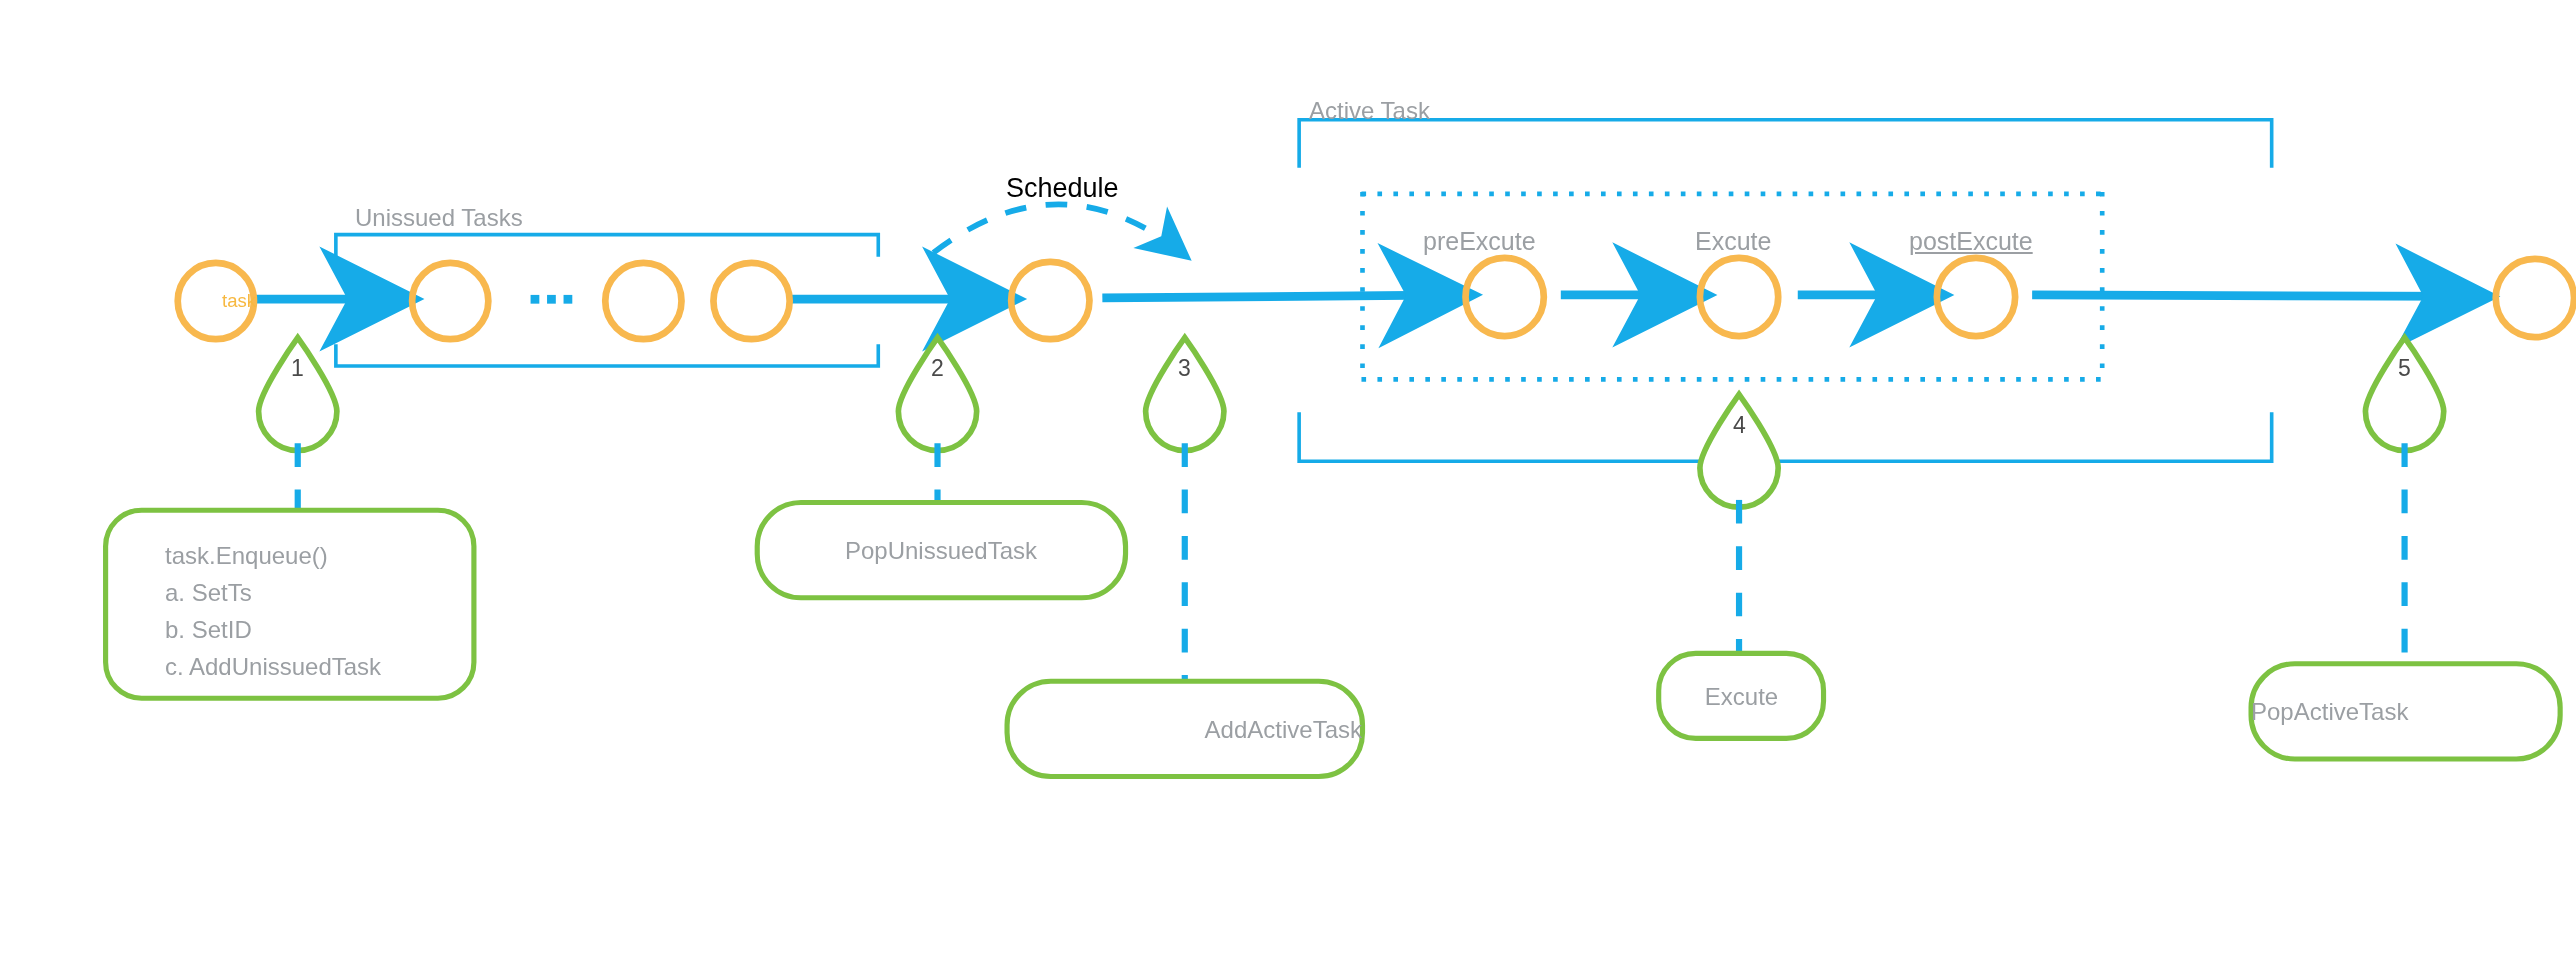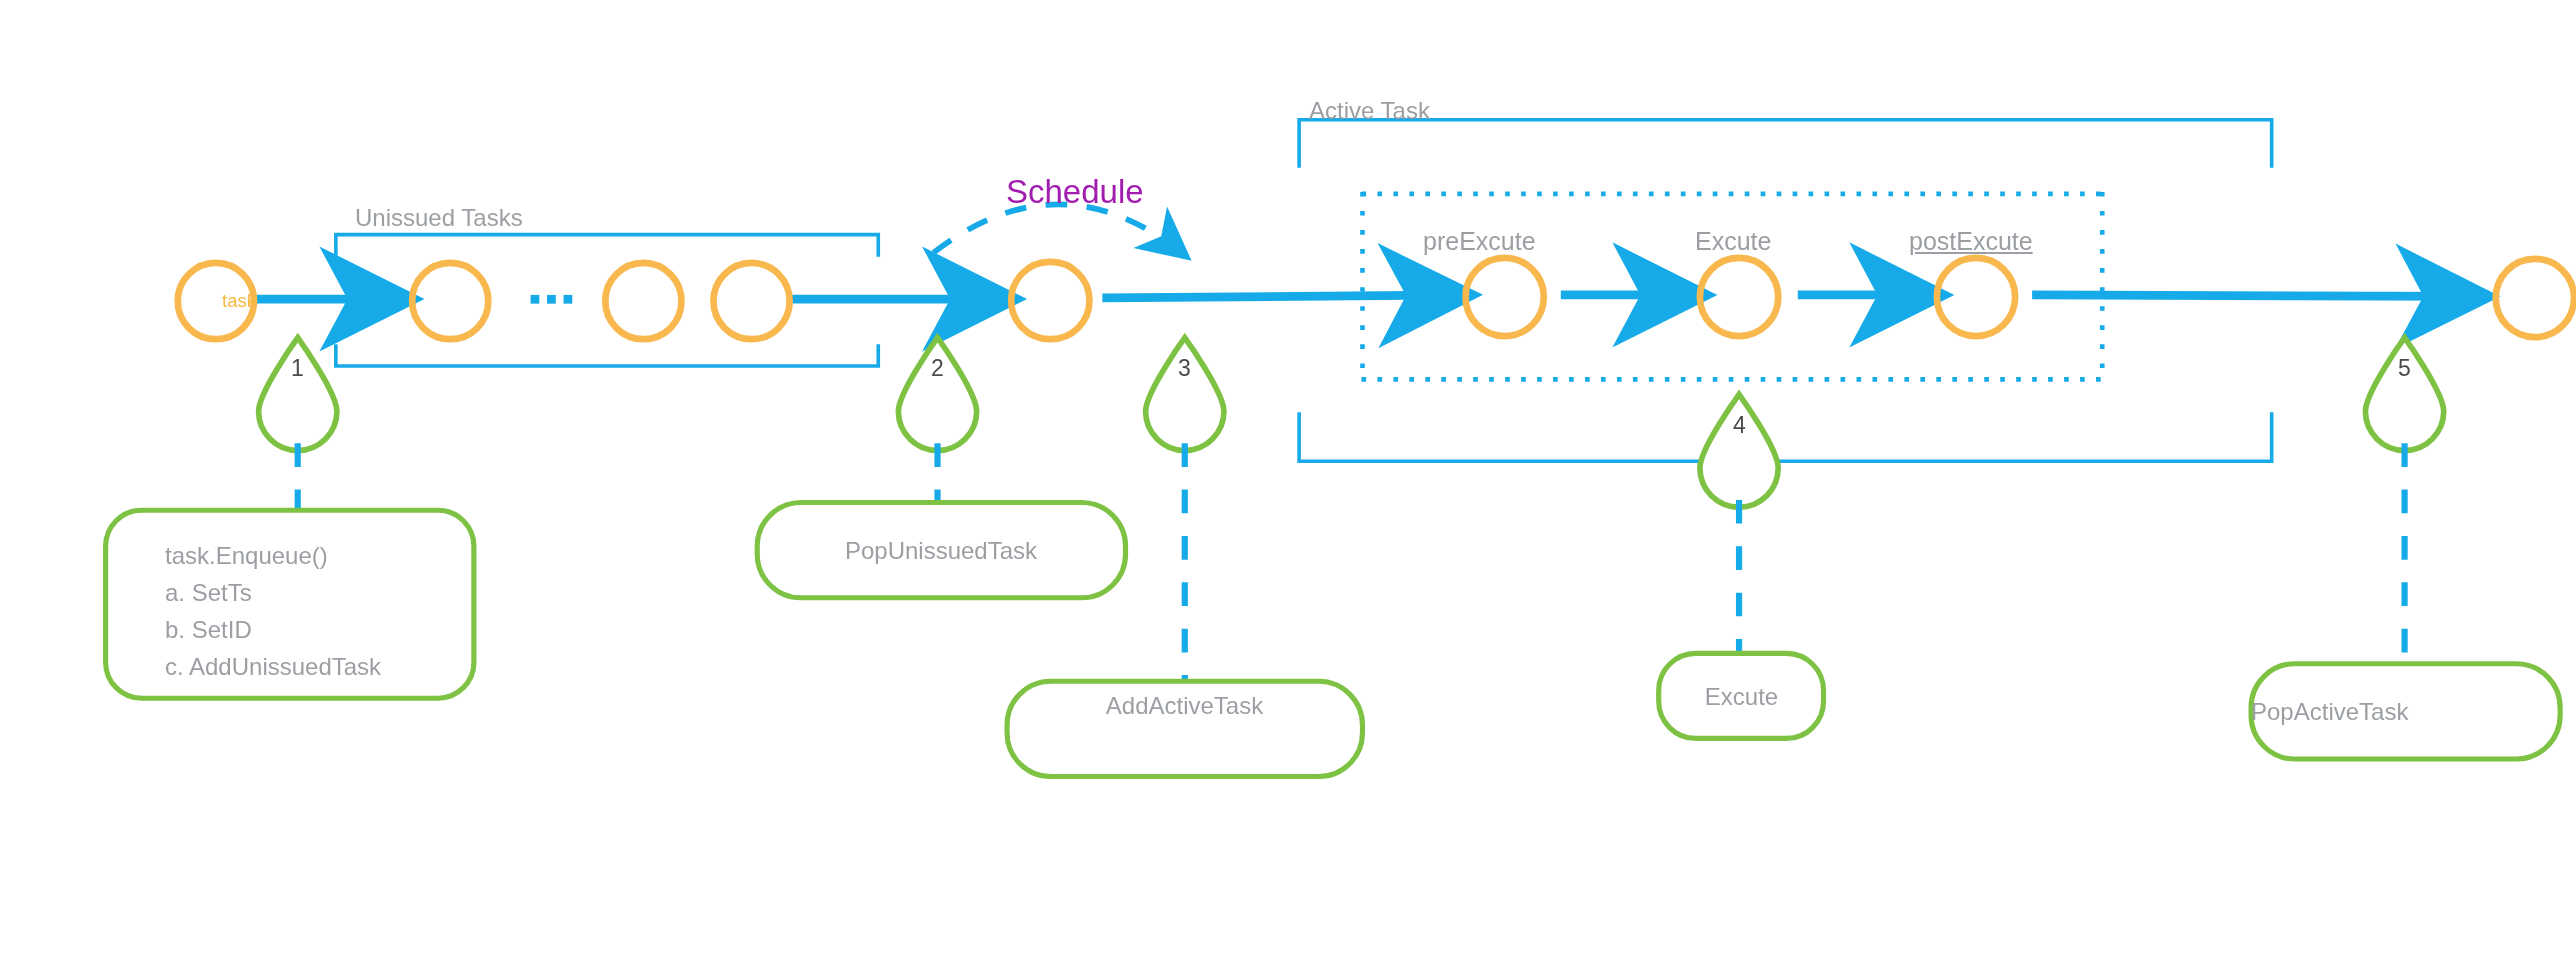--- a/index.html
+++ b/index.html
@@ -13,21 +13,21 @@
   .lbl{
     position:absolute;
     color:#9aa0a6;
     font-family:"Liberation Sans", sans-serif;
     white-space:nowrap;
     margin-top:8px;
     -webkit-font-smoothing:antialiased;
   }
   .lbl-group{font-size:24px;color:#9b9fa3;}
   .lbl-stage{font-size:25px;color:#9b9fa3;}
-  .lbl-schedule{font-size:33px;color:#a21caf;}
+  .lbl-schedule{font-size:27px;color:#000000;}
   .pin-num{
     position:absolute;font-size:23px;color:#4a4a4a;
     font-family:"Liberation Sans", sans-serif;
     text-align:center;
   }
   .task-word{
     position:absolute;font-size:18.5px;color:#f7b840;
     font-family:"Liberation Sans", sans-serif;
     margin-left:32px;
   }
@@ -148,20 +148,20 @@
 
   <div class="note-text" style="left:757px;top:537px;width:368px;text-align:center;line-height:normal;">PopUnissuedTask</div>
 
   <div class="note-text" style="left:165px;top:537px;">
     <span class="note-line">task.Enqueue()</span>
     <span class="note-line">  a. SetTs</span>
     <span class="note-line">  b. SetID</span>
     <span class="note-line">  c. AddUnissuedTask</span>
   </div>
 
-  <div class="note-text" style="left:1007px;top:692px;width:355px;text-align:center;line-height:normal;">AddActiveTask</div>
+  <div class="note-text" style="left:1007px;top:716px;width:355px;text-align:right;line-height:normal;">AddActiveTask</div>
 
   <div class="note-text" style="left:1659px;top:683px;width:165px;text-align:center;line-height:normal;">Excute</div>
 
   <div class="note-text" style="left:2251px;top:698px;width:309px;line-height:normal;">PopActiveTask</div>
 
 </div>
 
 
 </body></html>

